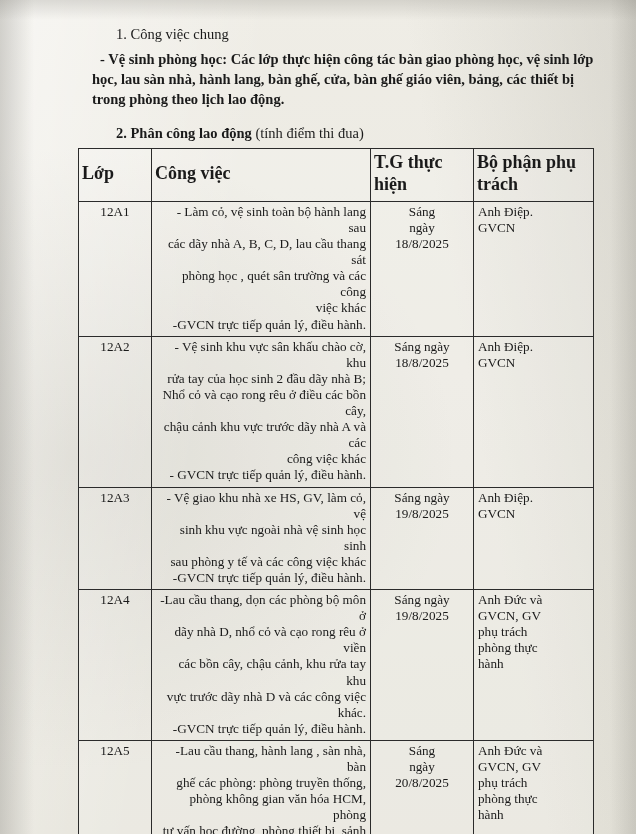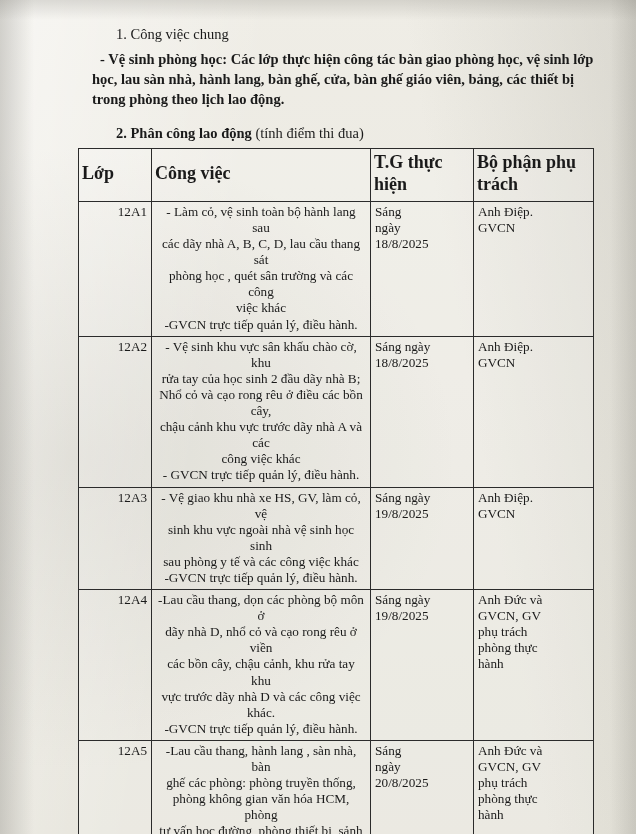--- a/index.html
+++ b/index.html
@@ -99,27 +99,27 @@
     padding: 3px 3px 5px 3px;
   }
   th.col-lop { width: 66px; }
   th.col-cv  { width: 212px; }
   th.col-tg  { width: 96px; }
   th.col-bp  { width: 113px; margin-top: 40px; }
 
   thead th.col-lop { text-align: left; padding-left: 10px; vertical-align: bottom; }
 
   td.c-lop {
-    text-align: right;
+    text-align: center;
     padding-left: 10px;
     font-weight: normal;
     vertical-align: middle;
   }
-  td.c-cv { text-align: center; margin-left: 44px; }
-  td.c-tg { text-align: left; }
+  td.c-cv { text-align: right; margin-left: 44px; }
+  td.c-tg { text-align: center; }
   td.c-bp { text-align: left; padding-left: 6px; }
 
   td .ln { display: block; }
 </style>
 </head>
 <body>
 
 <div class="paper"></div>
 <div class="edge-left"></div>
 <div class="edge-right"></div>

